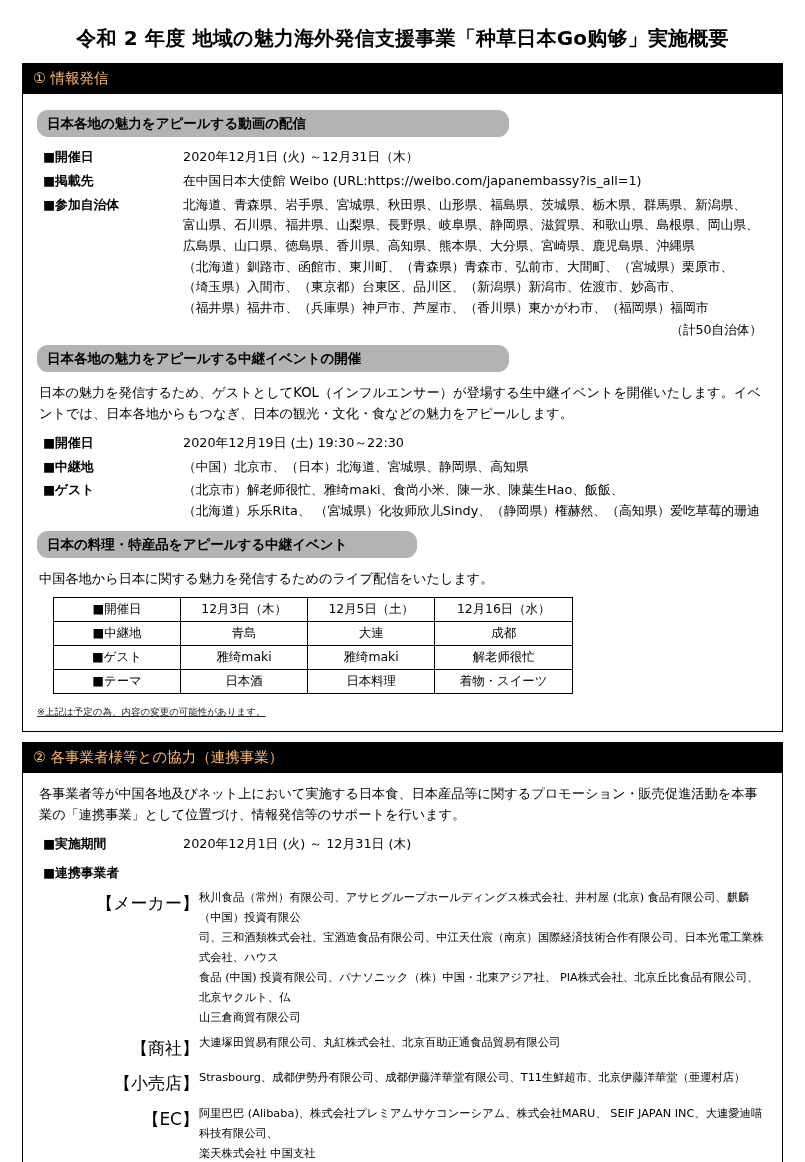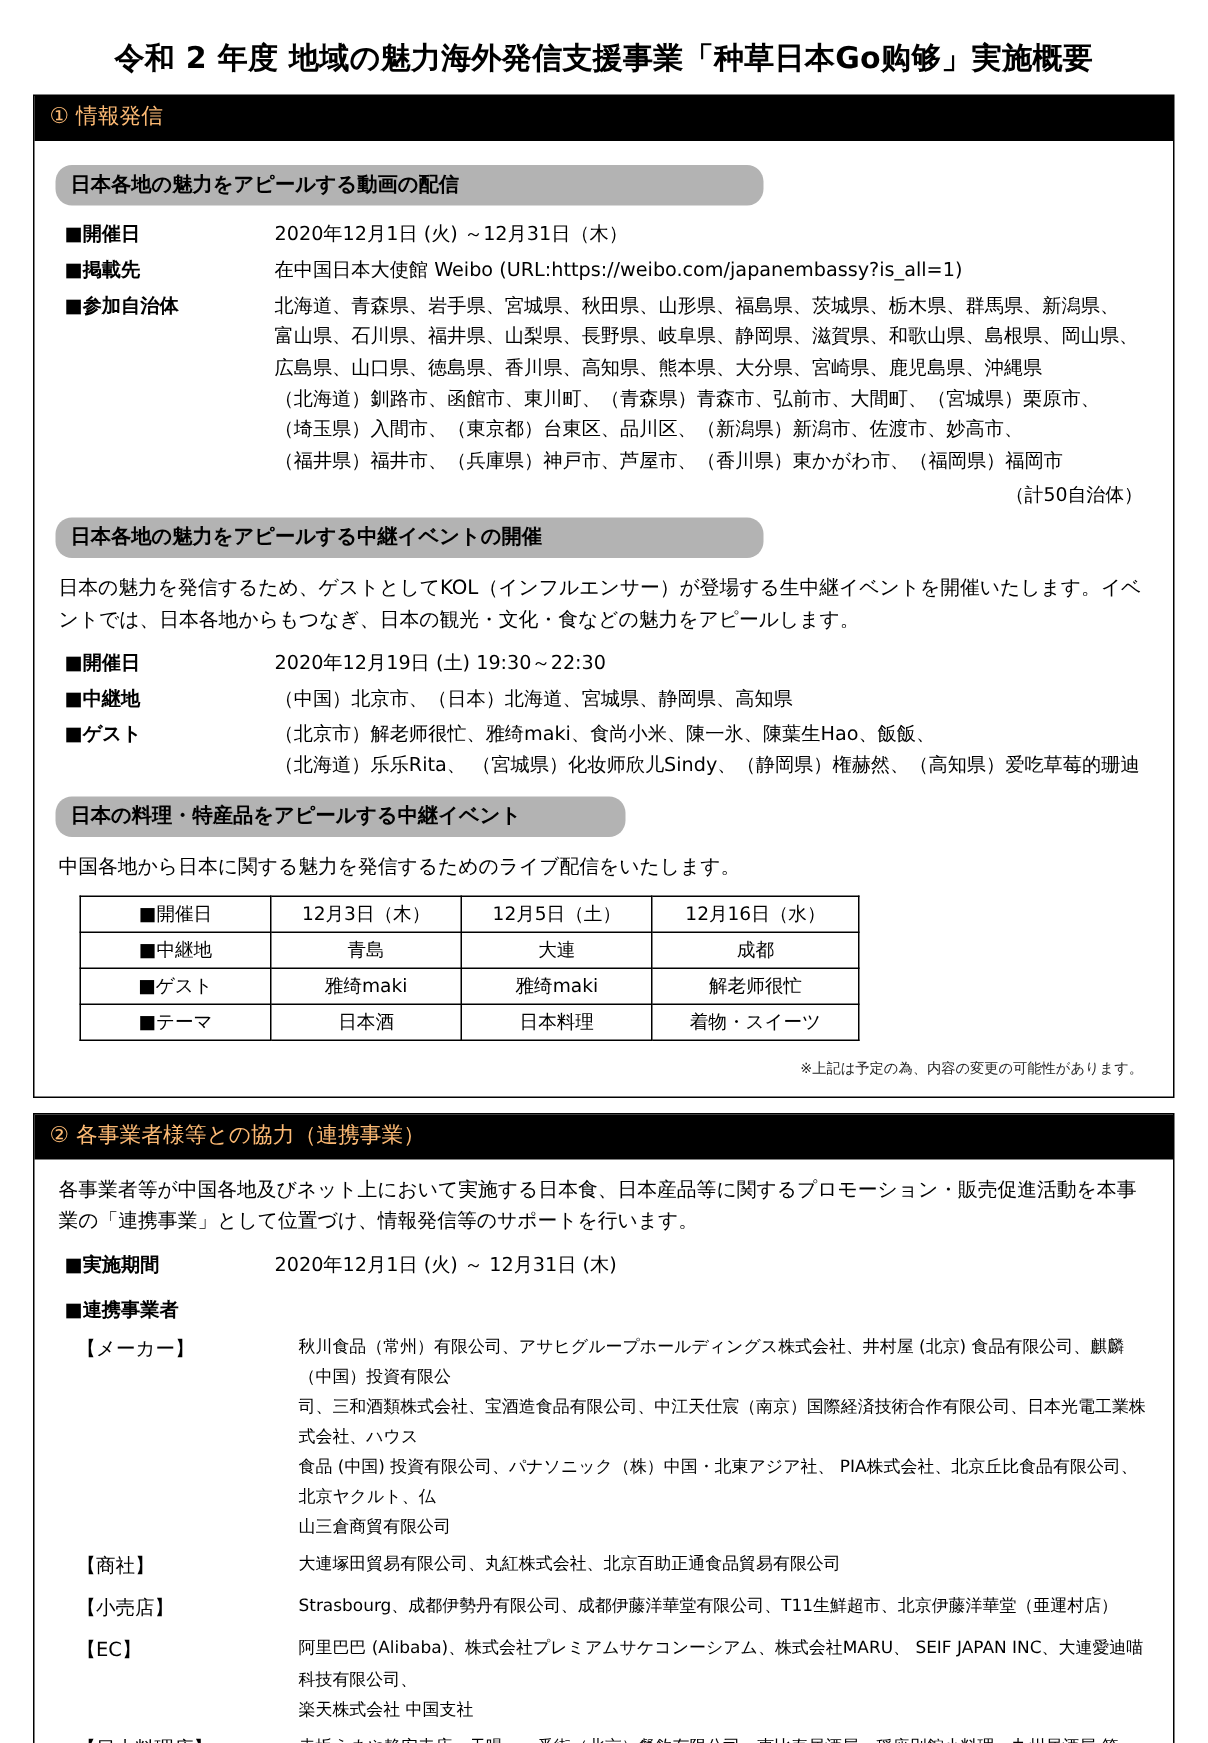--- a/index.html
+++ b/index.html
@@ -113,46 +113,47 @@
     padding: 3px 4px;
     height: 17px;
   }
   .evt-table td.rowhead {
     font-weight: normal;
     width: 118px;
   }
 
   
   .note {
-    text-align: right;
     font-size: 9.5px;
     padding-right: 6px;
     margin-top: 12px;
     color: #222;
+    text-decoration: underline;
   }
 
   
   .bullet-head {
     font-weight: bold;
     font-size: 12.8px;
     padding-left: 6px;
     margin: 10px 0 6px 0;
   }
   .cat-row {
     display: flex;
     align-items: flex-start;
     font-size: 11.4px;
     line-height: 1.78;
     margin-bottom: 5px;
   }
   .cat-label {
     flex: 0 0 148px;
     padding-left: 14px;
     white-space: nowrap;
-    font-size: 13px;
+    font-size: 17px;
+    text-align: right;
   }
   .cat-val {
     flex: 1 1 auto;
     font-size: 11.3px;
     line-height: 1.78;
   }
   .cat-val .ln { display: block; }
 </style>
 </head>
 <body>

